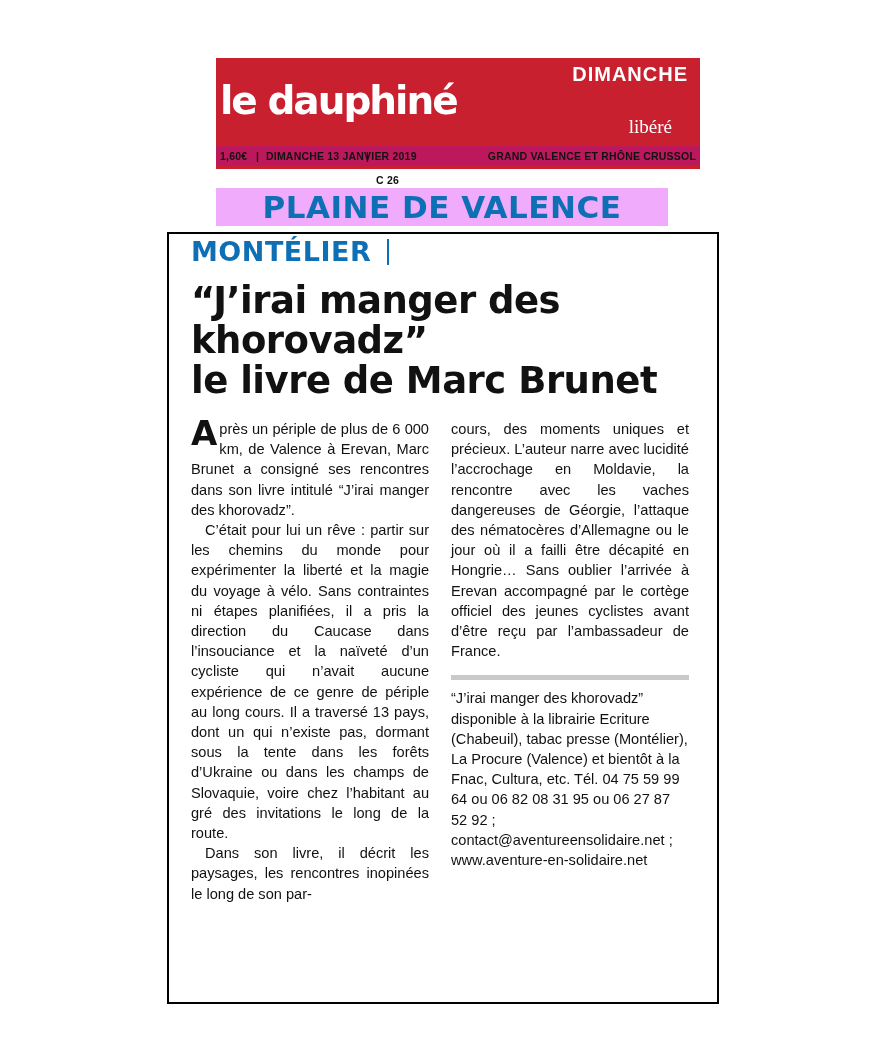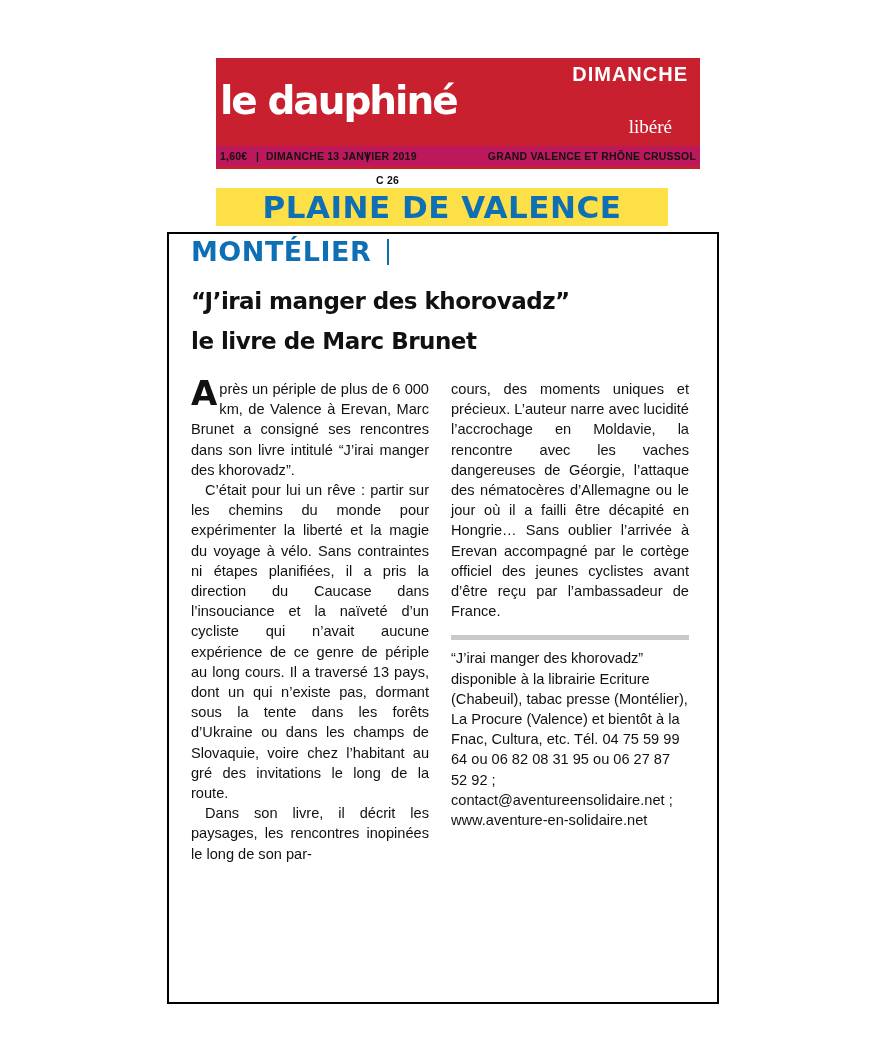--- a/index.html
+++ b/index.html
@@ -87,21 +87,21 @@
   .mb-code { left: 160px; margin-top: 24px; }
   .mb-region { right: 4px; }
 
   
   .section-banner {
     position: absolute;
     left: 216px;
     top: 188px;
     width: 452px;
     height: 38px;
-    background: #fde047;
+    background: #f0abfc;
   }
   .section-banner .label {
     color: #0f6fb5;
     font-size: 31px;
     font-weight: bold;
     letter-spacing: 0.5px;
     text-align: center;
     line-height: 38px;
     font-family: "DejaVu Sans", sans-serif;
   }
@@ -130,21 +130,21 @@
   .kicker .rule {
     display: inline-block;
     width: 2px;
     height: 26px;
     background: #0f6fb5;
     margin-left: 16px;
   }
 
   .headline {
     margin-top: 14px;
-    font-size: 23px;
+    font-size: 37px;
     line-height: 40px;
     font-weight: bold;
     color: #111111;
     font-family: "DejaVu Sans", sans-serif;
     letter-spacing: -0.5px;
   }
 
   .columns {
     margin-top: 18px;
     display: flex;

